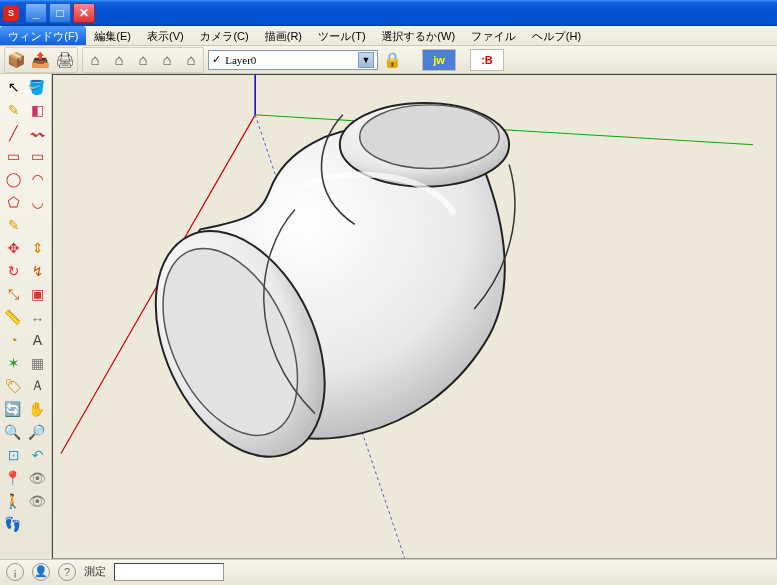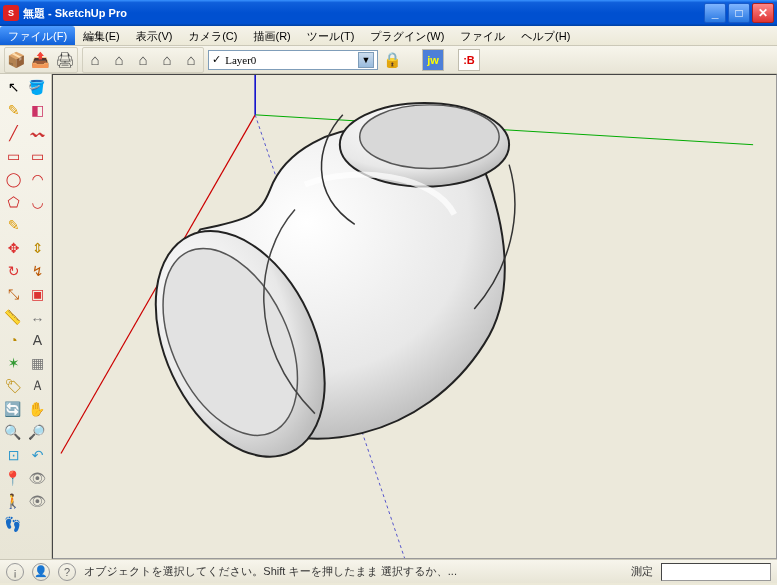--- a/index.html
+++ b/index.html
@@ -19,21 +19,21 @@
 .menuitem.file { background: linear-gradient(to bottom,#4c9bff,#1060d8); color: white; border-radius: 3px 3px 0 0;}
 
 
 .toolbar { height: 28px; background: linear-gradient(to bottom,#f7f5ec,#e8e5d6); display: flex; align-items: center; padding: 0 4px; gap: 4px; border-bottom: 1px solid #cbc8b8; }
 .toolgrp { display: flex; align-items: center; gap: 2px; border: 1px solid #d2cfbf; border-radius: 2px; padding: 1px; }
 .tbtn { width: 22px; height: 22px; display: flex; align-items: center; justify-content: center; border: 1px solid transparent; font-size: 15px; color:#444;}
 .layercombo { display:flex;align-items:center;border:1px solid #7f9db9;background:white;height:20px;width:170px;padding:0 3px; gap:4px;}
 .layercombo .check{color:#000;}
 .layercombo .txt{flex:1;color:#000;font-family:Liberation Serif, serif;}
 .layercombo .arrow{width:16px;height:16px;background:linear-gradient(to bottom,#cde,#9bd);border:1px solid #7f9db9;display:flex;align-items:center;justify-content:center;font-size:9px;}
-.sqbtn{width:22px;height:22px;display:flex;align-items:center;justify-content:center;font-weight:bold;font-size:11px;border:1px solid #c0bdae;}
+.sqbtn{width:34px;height:22px;display:flex;align-items:center;justify-content:center;font-weight:bold;font-size:11px;border:1px solid #c0bdae;}
 .jw{background:#4d7fd8;color:#ff0;}
 .ib{background:#fff;color:#d00;}
 
 
 .main { display:flex; height: 485px; }
 .tooltray { width: 52px; background: linear-gradient(to bottom,#f7f5ec,#e8e5d6); border-right:1px solid #cbc8b8; display:flex;flex-direction:column;align-items:center;padding-top:2px;gap:0;}
 .toolrow{display:flex;gap:2px;margin-bottom:1px;}
 .tl{width:22px;height:22px;display:flex;align-items:center;justify-content:center;font-size:14px;border:1px solid transparent;}
 
 
@@ -44,34 +44,33 @@
 .statusbar .circ{width:18px;height:18px;border-radius:50%;border:1px solid #999;display:flex;align-items:center;justify-content:center;font-size:11px;color:#666;}
 .statusbar .hint{flex:1;color:#333;white-space:nowrap;overflow:hidden;text-overflow:ellipsis;}
 .statusbar .mlabel{color:#333;}
 .statusbar .minput{width:110px;height:18px;border:1px inset #999;background:#fff;}
 </style>
 </head>
 <body>
 
 <div class="titlebar">
   <div class="app-icon">S</div>
-  <div class="title">無題 - SketchUp Pro</div>
   <div class="winbtn min">_</div>
   <div class="winbtn max">□</div>
   <div class="winbtn close">✕</div>
 </div>
 
 <div class="menubar">
-  <div class="menuitem file">ファイル(F)</div>
+  <div class="menuitem file">ウィンドウ(F)</div>
   <div class="menuitem">編集(E)</div>
   <div class="menuitem">表示(V)</div>
   <div class="menuitem">カメラ(C)</div>
   <div class="menuitem">描画(R)</div>
   <div class="menuitem">ツール(T)</div>
-  <div class="menuitem">プラグイン(W)</div>
+  <div class="menuitem">選択するか(W)</div>
   <div class="menuitem">ファイル</div>
   <div class="menuitem">ヘルプ(H)</div>
 </div>
 
 <div class="toolbar">
   <div class="toolgrp">
     <div class="tbtn">📦</div>
     <div class="tbtn">📤</div>
     <div class="tbtn">🖨</div>
   </div>
@@ -217,16 +216,15 @@
         <path d="M 240 135 C 200 180, 190 270, 260 340" stroke="#444" stroke-width="1.5" fill="none"></path>
       </g>
     </svg>
   </div>
 </div>
 
 <div class="statusbar">
   <div class="circ">¡</div>
   <div class="circ">👤</div>
   <div class="circ">?</div>
-  <div class="hint">オブジェクトを選択してください。Shift キーを押したまま 選択するか、...</div>
   <div class="mlabel">測定</div>
   <input class="minput" value="" style="">
 </div>
 
 </body></html>

